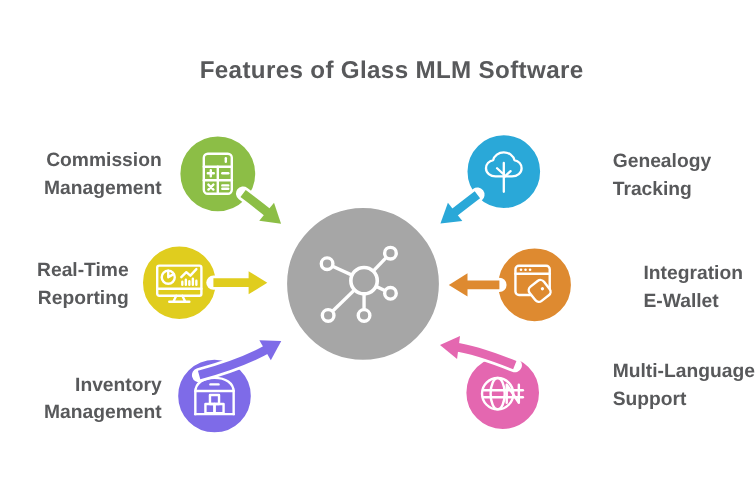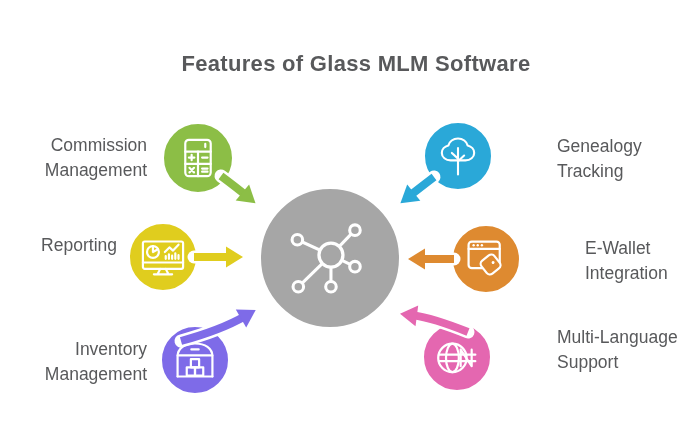--- a/index.html
+++ b/index.html
@@ -10,21 +10,21 @@
   .title{
     position:absolute;top:51px;left:0;width:676px;text-align:center;
     font-size:22px;font-weight:bold;letter-spacing:.3px;padding-left:18px;
   }
   .circle{
     position:absolute;border-radius:50%;border:3px solid #ffffff;
     box-sizing:border-box;display:flex;align-items:center;justify-content:center;
   }
   .circle svg{display:block;}
   .label{
-    position:absolute;font-size:17.5px;font-weight:normal;line-height:25px;
+    position:absolute;font-size:17.5px;font-weight:bold;line-height:25px;
   }
   .label.left{text-align:right;}
   .label.right{text-align:left;margin-left:47px;}
   #arrow-layer{position:absolute;left:0;top:0;pointer-events:none;}
   .wm-cover{position:absolute;left:12px;top:416px;width:126px;height:28px;}
   .ic{fill:none;stroke:#ffffff;stroke-width:2.4;stroke-linecap:round;stroke-linejoin:round;}
 </style>
 </head>
 <body>
 
@@ -169,36 +169,37 @@
         <path d="M400.0 313.7 L418.2 305.5 L415.5 326.3 Z" fill="#E467B0"></path>
       </g>
     </svg>
 
   <div class="label left" style="right: 540px; top: 133px; color: rgb(88, 89, 91);">
     <div>Commission</div>
     <div>Management</div>
   </div>
 
   <div class="label left" style="right: 570px; top: 233px; color: rgb(88, 89, 91);">
+    <div>Real-Time</div>
     <div>Reporting</div>
   </div>
 
   <div class="label left" style="right: 540px; top: 337px; color: rgb(88, 89, 91); margin-left: 28px;">
     <div>Inventory</div>
     <div>Management</div>
   </div>
 
   <div class="label right" style="left: 510px; top: 134px; color: rgb(88, 89, 91);">
     <div>Genealogy</div>
     <div>Tracking</div>
   </div>
 
   <div class="label right" style="left: 538px; top: 236px; color: rgb(88, 89, 91);">
+    <div>Integration</div>
     <div>E-Wallet</div>
-    <div>Integration</div>
   </div>
 
   <div class="label right" style="left: 510px; top: 325px; color: rgb(88, 89, 91);">
     <div>Multi-Language</div>
     <div>Support</div>
   </div>
 
   <div class="wm-cover" style="background: rgb(255, 255, 255);"></div>
 
 </div>

